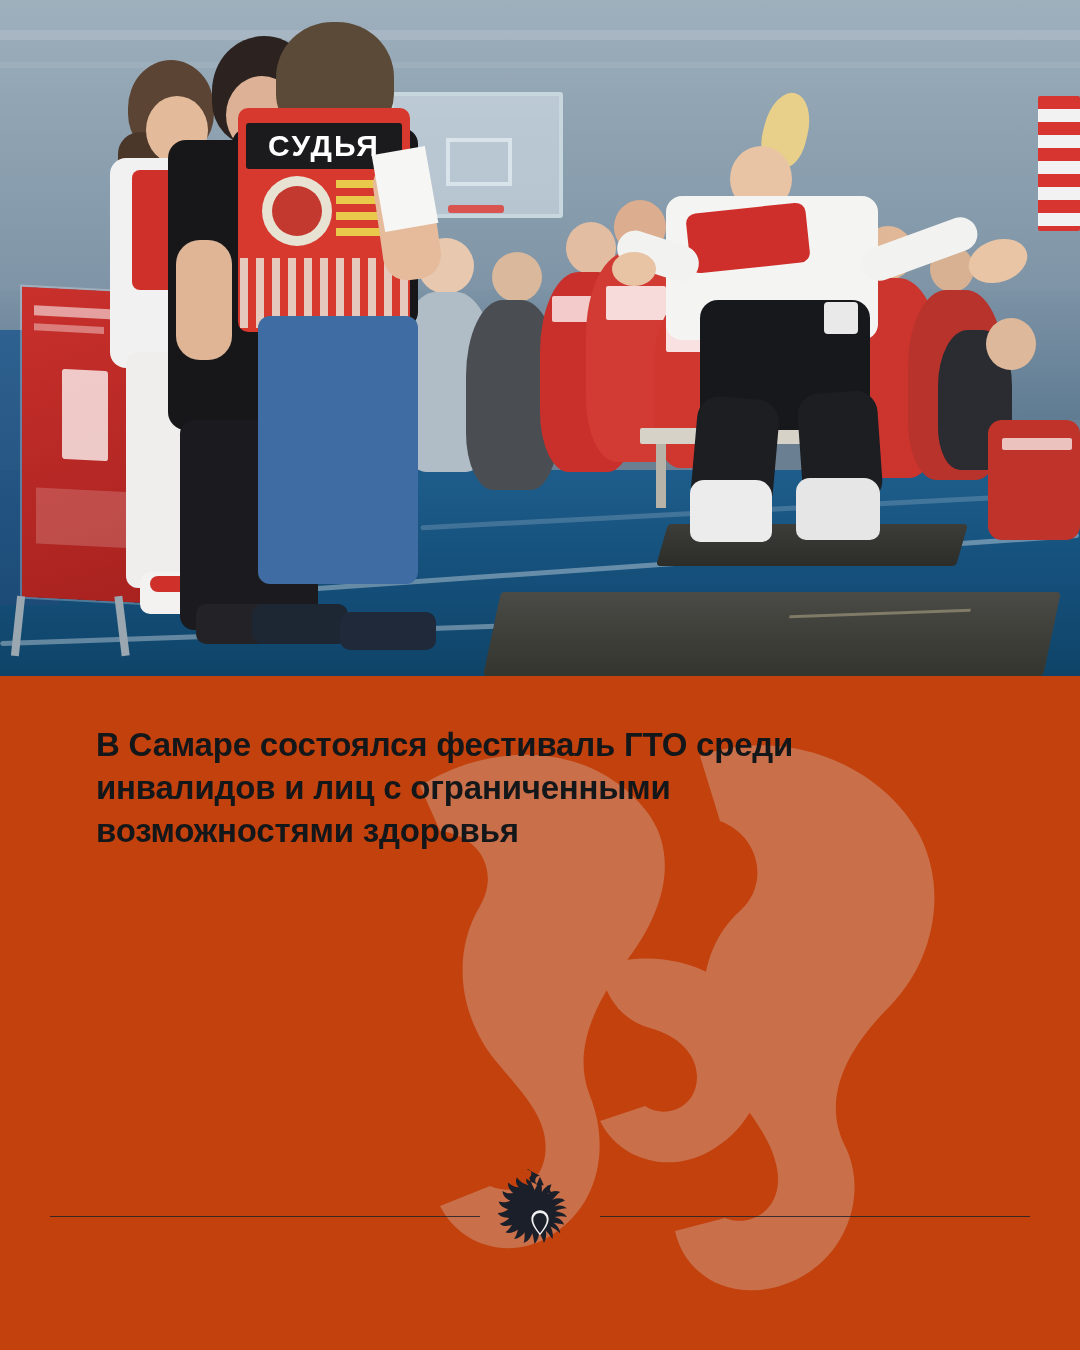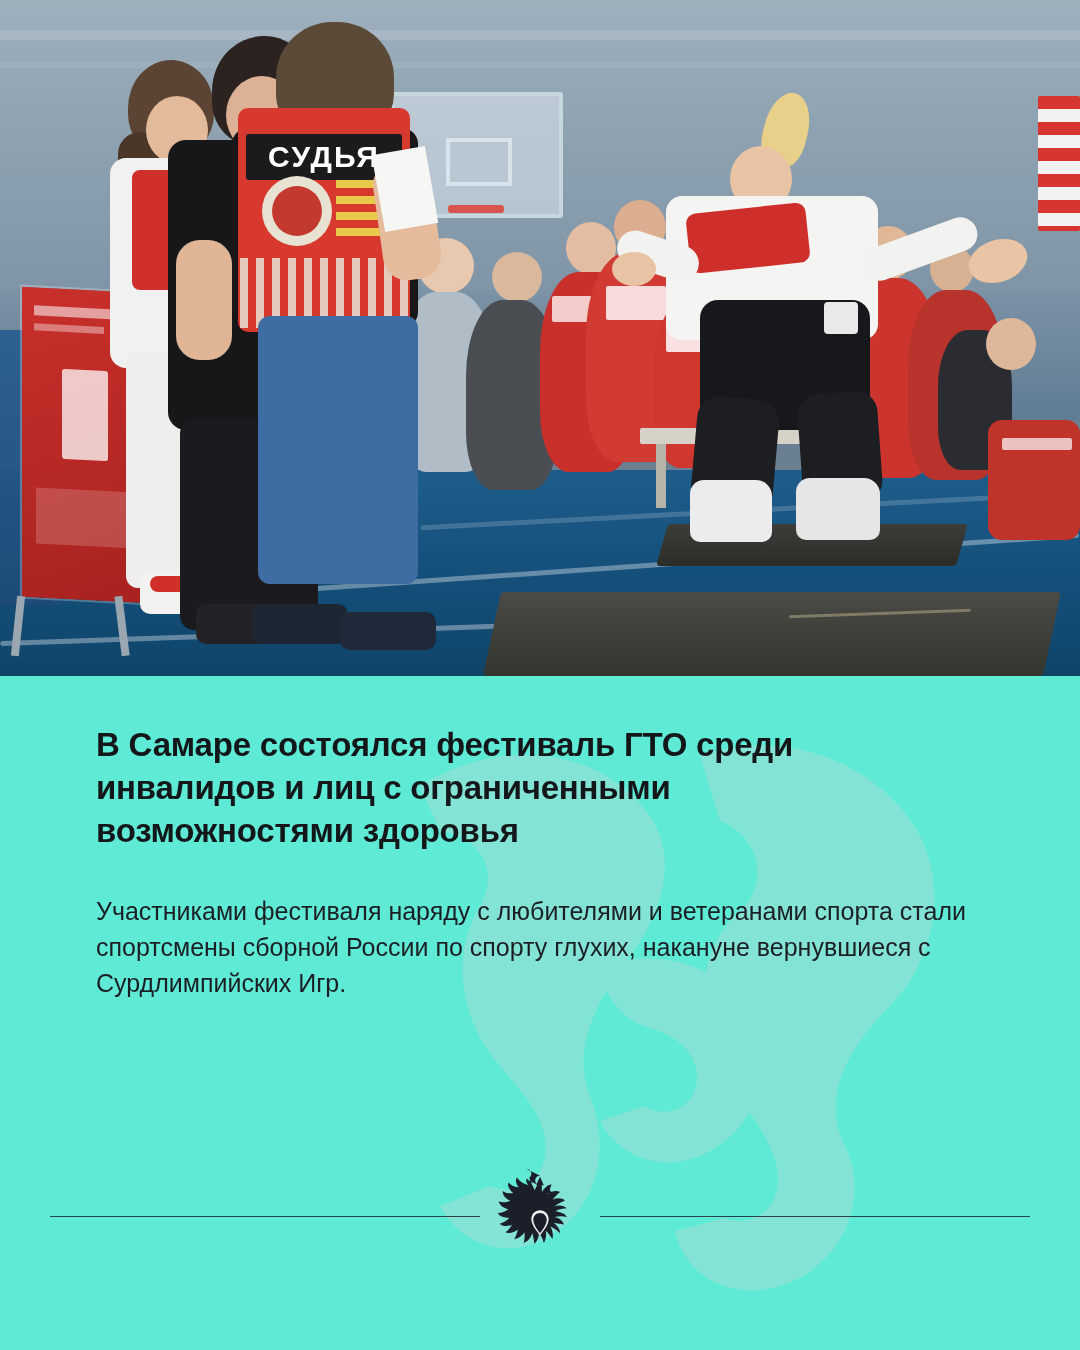--- a/index.html
+++ b/index.html
@@ -161,21 +161,21 @@
   }
   .mat-mark {
     position: absolute; left: 790px; top: 612px; width: 180px; height: 3px;
     background: rgba(200,190,150,.45); transform: skewX(-12deg) rotate(-2deg);
   }
 
   
   .panel {
     position: absolute;
     left: 0; top: 676px; width: 1080px; height: 674px;
-    background: #5eead4;
+    background: #c2410c;
     overflow: hidden;
   }
   .watermark {
     position: absolute;
     left: 300px; top: -10px;
     width: 760px; height: 690px;
     opacity: 0.30;
     pointer-events: none;
   }
   .panel-inner {
@@ -315,21 +315,21 @@
     <div class="blob" style="left:212px;top:36px;width:104px;height:110px;background:#2c2320;border-radius:50% 50% 40% 40%;"></div>
     <div class="person-head" style="left:226px;top:76px;width:72px;height:78px;background:#dcb195;"></div>
     <div class="blob" style="left:168px;top:140px;width:150px;height:290px;background:#17171a;border-radius:18px;"></div>
     <div class="blob" style="left:176px;top:240px;width:56px;height:120px;background:#e0b596;border-radius:24px;"></div>
     <div class="blob" style="left:180px;top:420px;width:138px;height:210px;background:#1b1b1f;border-radius:14px;"></div>
     <div class="blob" style="left:196px;top:604px;width:92px;height:40px;background:#232327;border-radius:10px;"></div>
 
     <div class="blob" style="left:276px;top:22px;width:118px;height:116px;background:#5b4a37;border-radius:48% 48% 38% 38%;"></div>
     <div class="blob" style="left:232px;top:128px;width:186px;height:200px;background:#17171a;border-radius:16px;"></div>
     <div class="blob" style="left:238px;top:108px;width:172px;height:224px;background:#d7392f;border-radius:10px;"></div>
-    <div style="position:absolute;left:246px;top:134px;width:156px;height:46px;background:#1b1b1e;border-radius:3px;display:flex;align-items:center;justify-content:center;">
+    <div style="position:absolute;left:246px;top:123px;width:156px;height:46px;background:#1b1b1e;border-radius:3px;display:flex;align-items:center;justify-content:center;">
       <span style="color:#ffffff;font-family:'Liberation Sans',sans-serif;font-weight:bold;font-size:30px;letter-spacing:2px;">СУДЬЯ</span>
     </div>
     <div style="position:absolute;left:262px;top:176px;width:70px;height:70px;border-radius:50%;background:#e8e2d2;"></div>
     <div style="position:absolute;left:272px;top:186px;width:50px;height:50px;border-radius:50%;background:#c4392f;"></div>
     <div style="position:absolute;left:336px;top:180px;width:66px;height:62px;background:repeating-linear-gradient(180deg,#e8c94a 0 8px,transparent 8px 16px);"></div>
     <div style="position:absolute;left:240px;top:258px;width:170px;height:70px;background:repeating-linear-gradient(90deg,#e9e3d6 0 8px,#d7392f 8px 16px);opacity:.85;"></div>
     <div class="blob" style="left:378px;top:160px;width:58px;height:120px;background:#e5bb9c;border-radius:24px;transform:rotate(-8deg);"></div>
     <div style="position:absolute;left:378px;top:150px;width:54px;height:78px;background:#f6f6f4;transform:rotate(-10deg);"></div>
     <div class="blob" style="left:258px;top:316px;width:160px;height:268px;background:#3f6da3;border-radius:12px;"></div>
     <div class="blob" style="left:252px;top:604px;width:96px;height:40px;background:#1d2633;border-radius:10px;"></div>
@@ -353,21 +353,20 @@
         <path d="M300 300 C360 280, 430 300, 455 355 C478 405, 455 460, 410 485
                  C370 508, 320 495, 300 455 L345 440 C362 452, 390 445, 396 420
                  C402 392, 380 370, 350 362 C325 355, 305 335, 300 300 Z"></path>
         <circle cx="205" cy="150" r="26"></circle>
         <circle cx="505" cy="130" r="26"></circle>
       </g>
     </svg>
 
     <div class="panel-inner">
       <h1 class="headline">В Самаре состоялся фестиваль ГТО среди инвалидов и лиц с ограниченными возможностями здоровья</h1>
-      <p class="para">Участниками фестиваля наряду с любителями и ветеранами спорта стали спортсмены сборной России по спорту глухих, накануне вернувшиеся с Сурдлимпийских Игр.</p>
     </div>
 
     <div class="footer">
       <div class="rule"></div>
       <div class="emblem">
         <svg viewBox="0 0 100 100" width="96" height="96" aria-hidden="true">
           <g fill="#1b1f2a">
             <path d="M50 8 c-3 0 -5 2 -5 5 0 2 1 3 2 4 -4 -1 -8 -3 -11 -6 -1 2 0 5 2 7
                      -5 -1 -9 -4 -12 -8 -2 3 -1 7 2 10 -4 0 -8 -2 -11 -5 -1 4 1 8 5 11
                      -4 1 -8 0 -11 -2 0 4 3 8 8 10 -4 2 -8 2 -12 1 1 4 5 7 10 8

